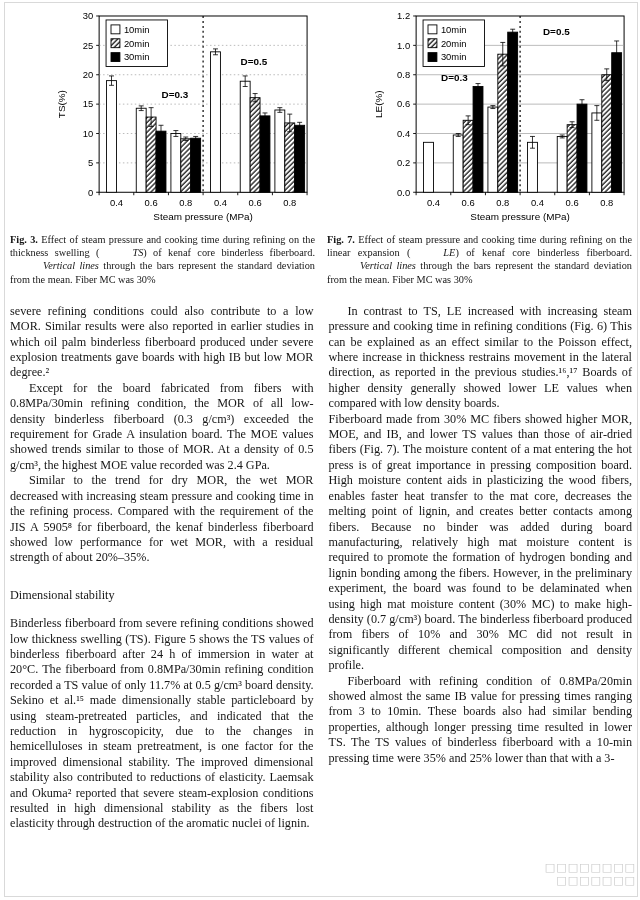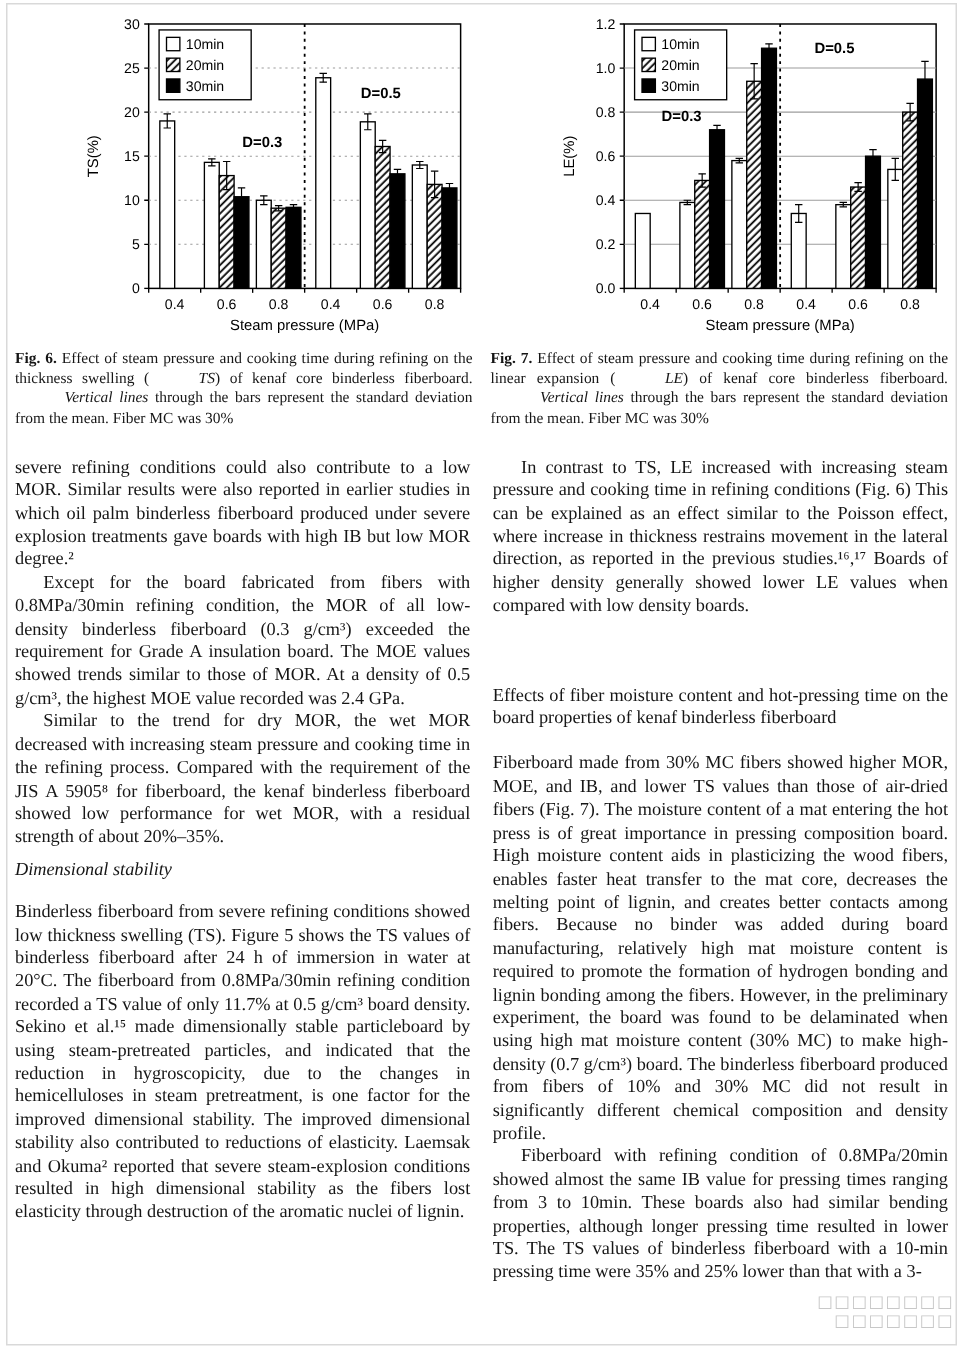--- a/index.html
+++ b/index.html
@@ -32,21 +32,21 @@
   figcaption .seg-i{font-style:italic;padding-left:33px;}
   
   .text-columns{
     position:relative; z-index:1;
     display:flex; gap:15px;
     margin-top:18px;
   }
   .col{flex:1; min-width:0; font-size:12.2px; line-height:15.4px; text-align:justify;}
   .col p{margin:0;}
   .col p.p-indent{text-indent:1.55em;}
-  .col p.p-heading-italic{font-style:italic; margin:6px 0 13px 0;}
+  .col p.p-heading-italic{margin:22px 0 13px 0;}
   .col p.p-heading-plain{margin:44px 0 15px 0;}
   
   .watermark{
     position:absolute; z-index:0;
     right:4px; top:861px; width:136px;
     font-family:"DejaVu Sans", sans-serif;
     font-size:11px; line-height:13px;
     letter-spacing:1px;
     text-align:right;
     pointer-events:none;
@@ -162,21 +162,21 @@
           <rect x="97" y="12" width="62" height="47" fill="#fff" stroke="#000" stroke-width="0.9"></rect>
           <rect x="102" y="17" width="9" height="9" fill="#fff" stroke="#000" stroke-width="0.9"></rect>
           <text x="115" y="21.5" dy="0.35em" font-size="9.5">10min</text>
           <rect x="102" y="31" width="9" height="9" fill="url(#hatch5)" stroke="#000" stroke-width="0.9"></rect>
           <text x="115" y="35.5" dy="0.35em" font-size="9.5">20min</text>
           <rect x="102" y="45" width="9" height="9" fill="#000" stroke="#000" stroke-width="0.9"></rect>
           <text x="115" y="49.5" dy="0.35em" font-size="9.5">30min</text>
           <text x="153" y="91.06666666666666" font-size="10" font-weight="bold">D=0.3</text>
           <text x="232.8" y="57.839999999999975" font-size="10" font-weight="bold">D=0.5</text>
         </svg>
-      <figcaption><span class="seg-b">Fig. 6.</span><span> Effect of steam pressure and cooking time during refining on the thickness swelling (</span><span class="seg-i">TS</span><span>) of kenaf core binderless fiberboard. </span><span class="seg-i">Vertical lines</span><span> through the bars represent the standard deviation from the mean. Fiber MC was 30%</span></figcaption>
+      <figcaption><span class="seg-b">Fig. 3.</span><span> Effect of steam pressure and cooking time during refining on the thickness swelling (</span><span class="seg-i">TS</span><span>) of kenaf core binderless fiberboard. </span><span class="seg-i">Vertical lines</span><span> through the bars represent the standard deviation from the mean. Fiber MC was 30%</span></figcaption>
     </figure>
     <figure>
       <svg id="chart-fig6" class="chart-svg" viewBox="0 0 308 220">
           <defs>
             <pattern id="hatch6" width="3.5" height="3.5" patternUnits="userSpaceOnUse" patternTransform="rotate(45)">
               <rect width="3.5" height="3.5" fill="#fff"></rect>
               <line x1="1" y1="0" x2="1" y2="3.5" stroke="#000" stroke-width="1.2"></line>
             </pattern>
           </defs>
           <rect x="90" y="8" width="210" height="178" fill="#fff" stroke="#000" stroke-width="1"></rect>
@@ -285,21 +285,20 @@
   <div class="text-columns">
     <div class="col" id="col-left">
         <p>severe refining conditions could also contribute to a low MOR. Similar results were also reported in earlier studies in which oil palm binderless fiberboard produced under severe explosion treatments gave boards with high IB but low MOR degree.²</p>
         <p class="p-indent">Except for the board fabricated from fibers with 0.8MPa/30min refining condition, the MOR of all low-density binderless fiberboard (0.3 g/cm³) exceeded the requirement for Grade A insulation board. The MOE values showed trends similar to those of MOR. At a density of 0.5 g/cm³, the highest MOE value recorded was 2.4 GPa.</p>
         <p class="p-indent">Similar to the trend for dry MOR, the wet MOR decreased with increasing steam pressure and cooking time in the refining process. Compared with the requirement of the JIS A 5905⁸ for fiberboard, the kenaf binderless fiberboard showed low performance for wet MOR, with a residual strength of about 20%–35%.</p>
         <p class="p-heading-italic">Dimensional stability</p>
         <p>Binderless fiberboard from severe refining conditions showed low thickness swelling (TS). Figure 5 shows the TS values of binderless fiberboard after 24 h of immersion in water at 20°C. The fiberboard from 0.8MPa/30min refining condition recorded a TS value of only 11.7% at 0.5 g/cm³ board density. Sekino et al.¹⁵ made dimensionally stable particleboard by using steam-pretreated particles, and indicated that the reduction in hygroscopicity, due to the changes in hemicelluloses in steam pretreatment, is one factor for the improved dimensional stability. The improved dimensional stability also contributed to reductions of elasticity. Laemsak and Okuma² reported that severe steam-explosion conditions resulted in high dimensional stability as the fibers lost elasticity through destruction of the aromatic nuclei of lignin.</p>
       </div>
     <div class="col" id="col-right">
         <p class="p-indent">In contrast to TS, LE increased with increasing steam pressure and cooking time in refining conditions (Fig. 6) This can be explained as an effect similar to the Poisson effect, where increase in thickness restrains movement in the lateral direction, as reported in the previous studies.¹⁶,¹⁷ Boards of higher density generally showed lower LE values when compared with low density boards.</p>
-        <p class="p-heading-plain">Effects of fiber moisture content and hot-pressing time on the board properties of kenaf binderless fiberboard</p>
         <p>Fiberboard made from 30% MC fibers showed higher MOR, MOE, and IB, and lower TS values than those of air-dried fibers (Fig. 7). The moisture content of a mat entering the hot press is of great importance in pressing composition board. High moisture content aids in plasticizing the wood fibers, enables faster heat transfer to the mat core, decreases the melting point of lignin, and creates better contacts among fibers. Because no binder was added during board manufacturing, relatively high mat moisture content is required to promote the formation of hydrogen bonding and lignin bonding among the fibers. However, in the preliminary experiment, the board was found to be delaminated when using high mat moisture content (30% MC) to make high-density (0.7 g/cm³) board. The binderless fiberboard produced from fibers of 10% and 30% MC did not result in significantly different chemical composition and density profile.</p>
         <p class="p-indent">Fiberboard with refining condition of 0.8MPa/20min showed almost the same IB value for pressing times ranging from 3 to 10min. These boards also had similar bending properties, although longer pressing time resulted in lower TS. The TS values of binderless fiberboard with a 10-min pressing time were 35% and 25% lower than that with a 3-</p>
       </div>
   </div>
 
   <div class="watermark" id="watermark" style="color: rgb(200, 200, 200);">
       <div>□□□□□□□□</div>
       <div>□□□□□□□</div>
     </div>
 </div>

